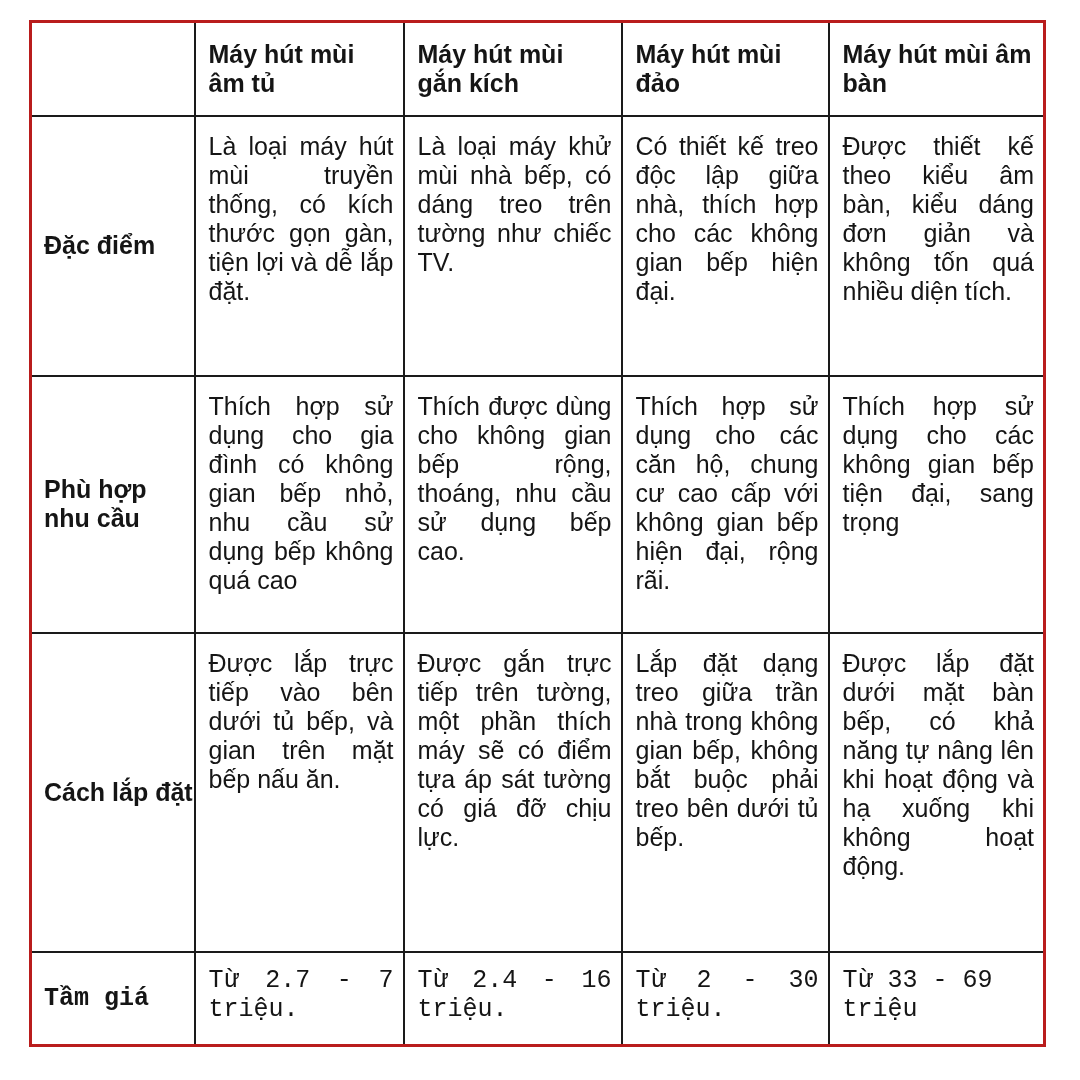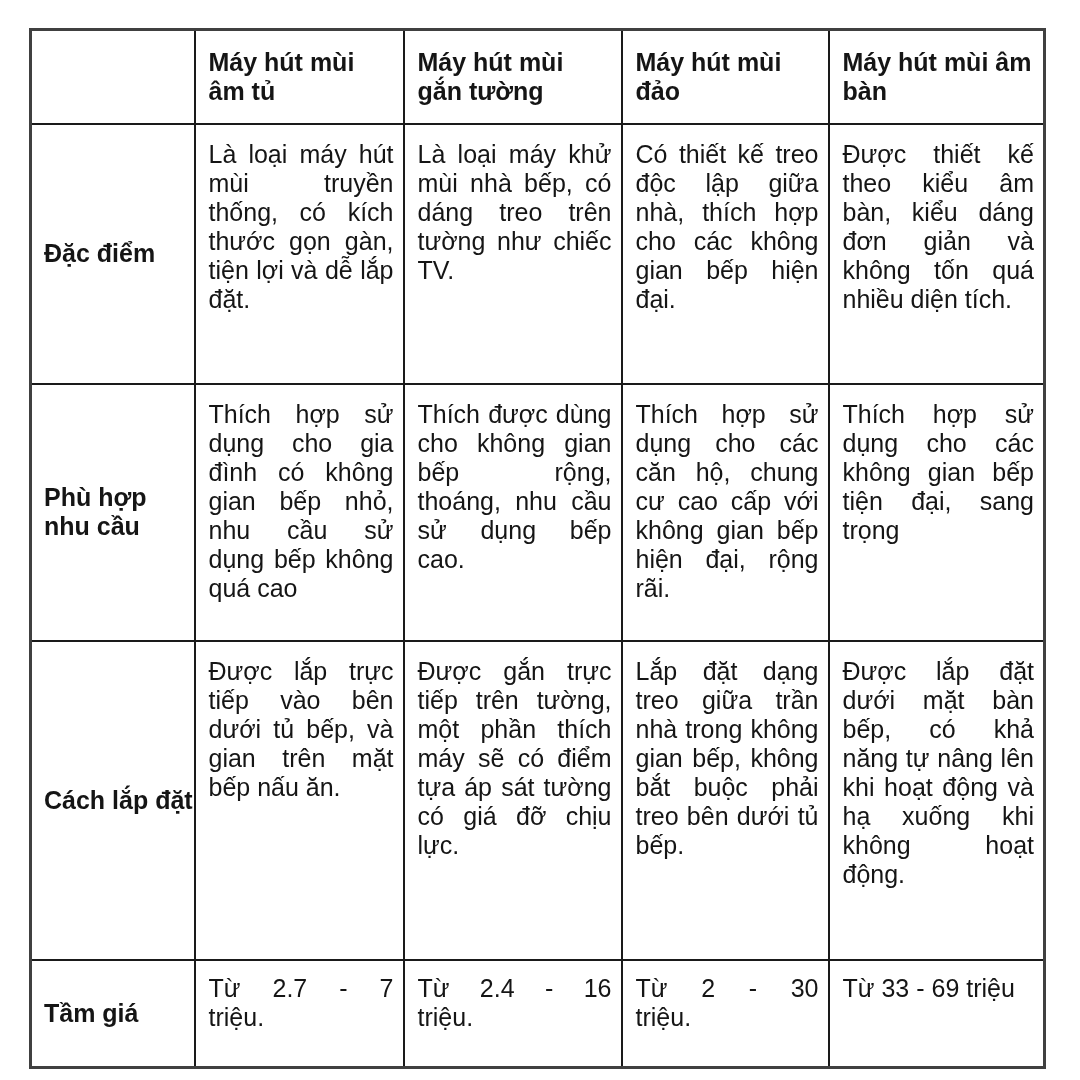--- a/index.html
+++ b/index.html
@@ -11,39 +11,39 @@
   }
   .canvas {
     position: relative;
     width: 1080px;
     height: 1080px;
     background: #ffffff;
   }
   table.cmp {
     position: absolute;
     left: 29px;
-    top: 28px;
+    top: 20px;
     width: 1014px;
     border-collapse: collapse;
     table-layout: fixed;
     background: #ffffff;
-    border: 3px solid #404040;
+    border: 3px solid #b91c1c;
   }
   table.cmp th,
   table.cmp td {
     border: 2px solid #1a1a1a;
     font-size: 25px;
     line-height: 29px;
     overflow: hidden;
   }
   tr.r-head   { height: 94px; }
   tr.r-0      { height: 260px; }
   tr.r-1      { height: 257px; }
   tr.r-2      { height: 319px; }
-  tr.r-3      { height: 108px; }
+  tr.r-3      { height: 94px; font-family: Liberation Mono, monospace; }
   th.col-head {
     font-weight: bold;
     text-align: left;
     vertical-align: middle;
     padding: 4px 8px 4px 13px;
   }
   td.row-label {
     font-weight: bold;
     text-align: left;
     vertical-align: middle;
@@ -77,21 +77,21 @@
       <col style="width:209px">
       <col style="width:218px">
       <col style="width:207px">
       <col style="width:216px">
     </colgroup>
 
     <tbody>
         <tr class="r-head">
       <th class="col-head"></th>
       <th class="col-head">Máy hút mùi âm tủ</th>
-      <th class="col-head">Máy hút mùi gắn tường</th>
+      <th class="col-head">Máy hút mùi gắn kích</th>
       <th class="col-head">Máy hút mùi đảo</th>
       <th class="col-head">Máy hút mùi âm bàn</th>
     </tr>
 
     <tr class="r-0">
       <td class="row-label">Đặc điểm</td>
       <td class="body-cell">Là loại máy hút mùi truyền thống, có kích thước gọn gàn, tiện lợi và dễ lắp đặt.</td>
       <td class="body-cell">Là loại máy khử mùi nhà bếp, có dáng treo trên tường như chiếc TV.</td>
       <td class="body-cell">Có thiết kế treo độc lập giữa nhà, thích hợp cho các không gian bếp hiện đại.</td>
       <td class="body-cell">Được thiết kế theo kiểu âm bàn, kiểu dáng đơn giản và không tốn quá nhiều diện tích.</td>

